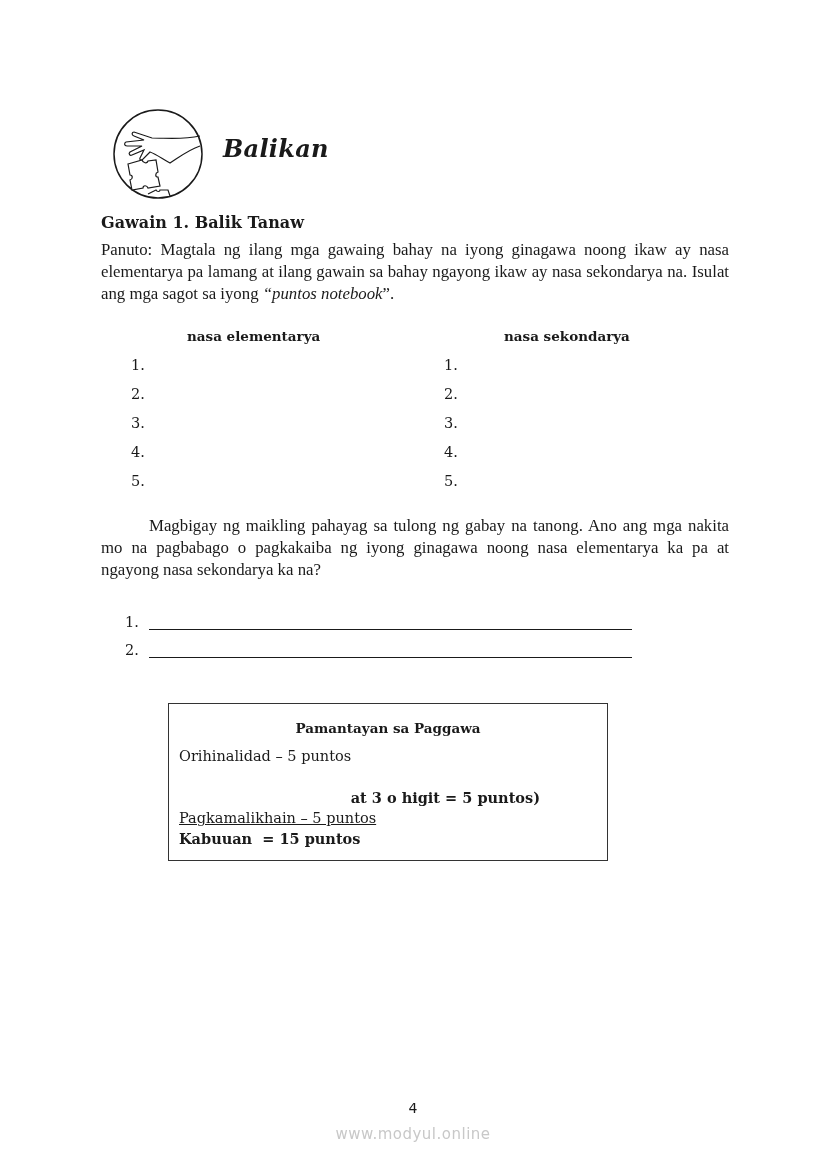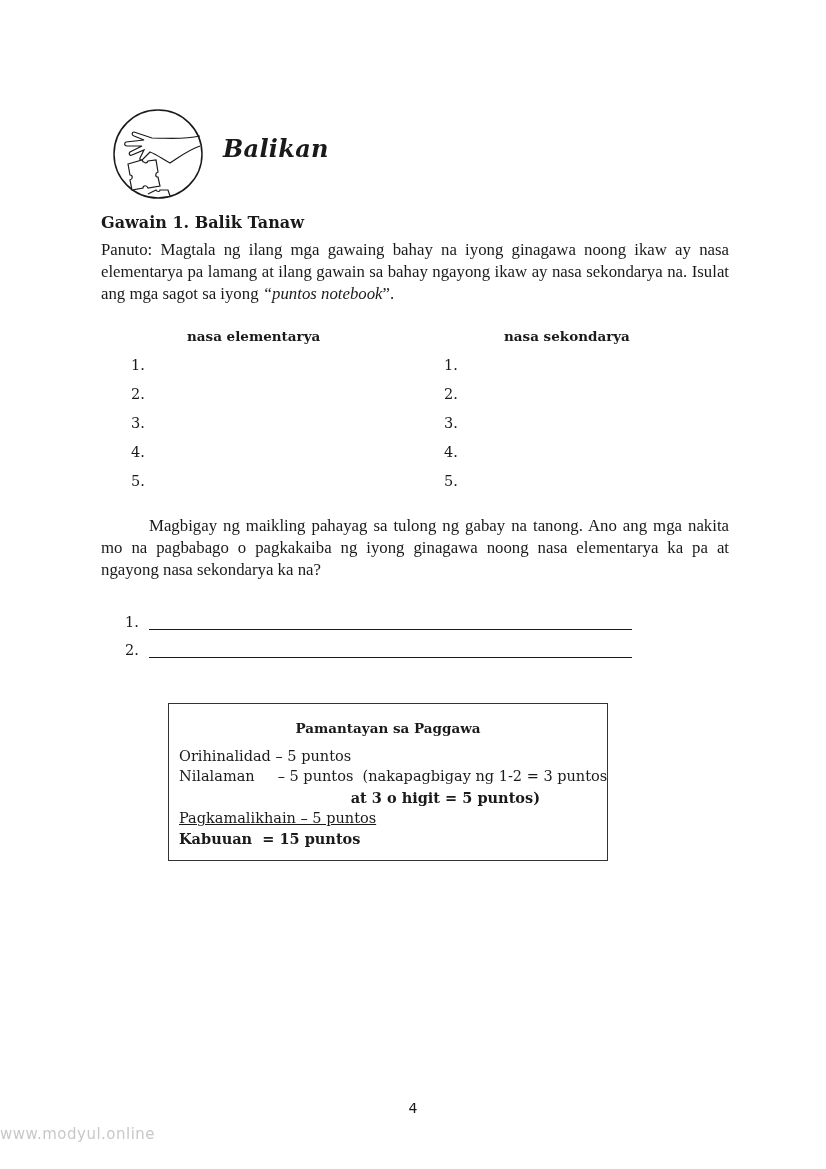--- a/index.html
+++ b/index.html
@@ -43,21 +43,21 @@
     font-family: "DejaVu Serif", serif; font-size: 14.5px;
   }
   .rubric .rtitle {
     position: absolute; top: 16px; width: 100%; text-align: center;
     font-weight: bold; font-size: 13.5px;
   }
   .rubric .row { position: absolute; left: 10px; white-space: pre; }
   .underline { text-decoration: underline; }
   .bold { font-weight: bold; }
   .page-num { left: 0; width: 826px; top: 1100px; text-align: center; font-size: 14px; font-family: "DejaVu Sans", sans-serif; }
-  .watermark { left: 0; width: 826px; top: 1125px; font-size: 15px; color: #c8c8c8; font-family: "DejaVu Sans", sans-serif; letter-spacing: 0.5px; }
+  .watermark { left: 0; width: 826px; top: 1125px; text-align: center; font-size: 15px; color: #c8c8c8; font-family: "DejaVu Sans", sans-serif; letter-spacing: 0.5px; }
 </style>
 </head>
 <body>
 
 <div class="abs icon-circle">
   <svg width="92" height="92" viewBox="0 0 92 92">
     <circle cx="46" cy="46" r="44" fill="none" stroke="#1a1a1a" stroke-width="1.5"></circle>
     <path d="M88 28 C70 32 55 30 40 30 L22 24 C20 24 19 27 22 28 L32 32 L14 34 C12 35 12 38 15 38 L30 38 L18 44 C16 46 18 48 20 47 L32 42 L28 50 C27 52 30 53 31 51 L38 44 C44 46 52 52 58 55 C66 50 76 42 88 38" fill="none" stroke="#1a1a1a" stroke-width="1.2"></path>
     <path d="M16 56 L30 52 C31 55 35 56 36 53 L44 52 L46 64 C43 65 43 69 46 69 L48 78 L36 80 C35 77 31 77 31 80 L20 82 L18 72 C21 71 21 67 18 67 Z" fill="#fff" stroke="#1a1a1a" stroke-width="1.2"></path>
     <path d="M36 86 L44 82 C45 84 48 84 48 82 L56 82 L58 88" fill="#fff" stroke="#1a1a1a" stroke-width="1.2"></path>
@@ -96,20 +96,19 @@
   </div>
   <div class="line-row">
     <span class="num">2.</span>
     <span class="blank"></span>
   </div>
 </div>
 
 <div class="abs rubric">
   <div class="rtitle">Pamantayan sa Paggawa</div>
   <div class="row" style="top:44px;">Orihinalidad – 5 puntos</div>
-  <div class="row" style="top:64px;">Nilalaman     – 5 puntos  (nakapagbigay ng 1-2 = 3 puntos</div>
   <div class="row" style="top:85px;font-weight:bold;">                                  at 3 o higit = 5 puntos)</div>
   <div class="row underline" style="top:106px;">Pagkamalikhain – 5 puntos</div>
   <div class="row bold" style="top:126px;">Kabuuan  = 15 puntos</div>
 </div>
 
 <div class="abs page-num">4</div>
 <div class="abs watermark">www.modyul.online</div>
 
 </body></html>

